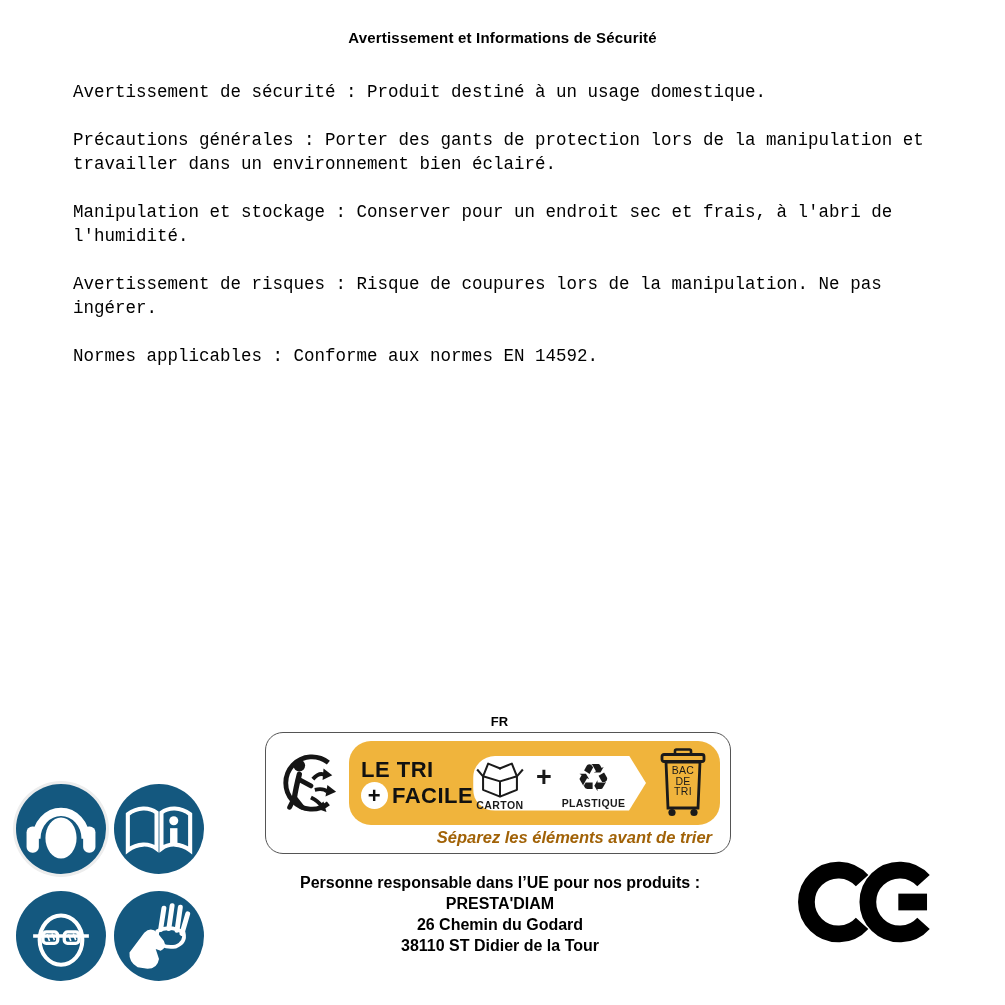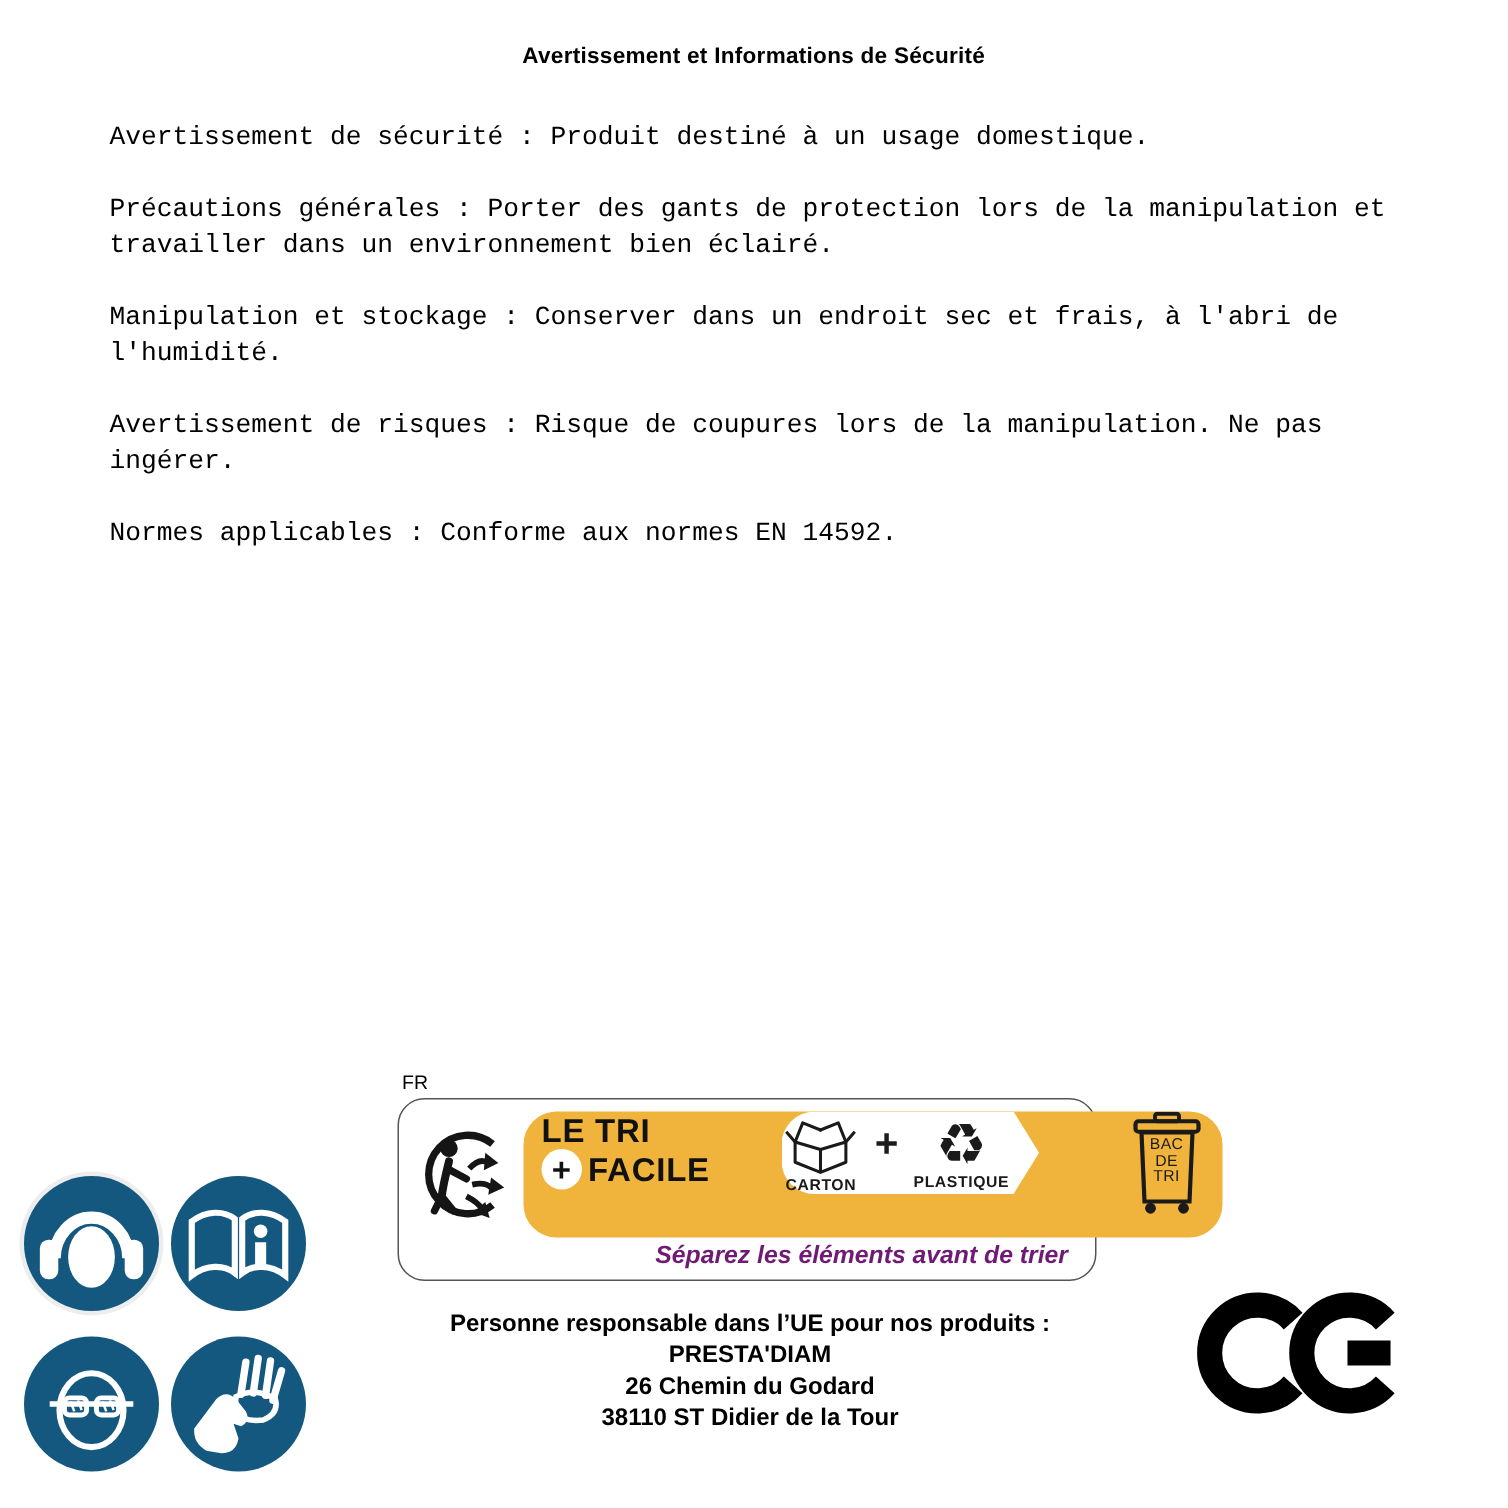--- a/index.html
+++ b/index.html
@@ -30,36 +30,36 @@
   }
   .blue-circle{
     width:90px;height:90px;border-radius:50%;
     background:var(--mandatory_blue,#14587f);
     display:flex;align-items:center;justify-content:center;
   }
   .blue-circle.ringed{box-shadow:0 0 0 3px #ededed;}
   .blue-circle svg{width:82px;height:82px;}
   
   .infotri{position:absolute;left:265px;top:714px;width:466px;}
-  .fr-label{font-size:13px;font-weight:normal;margin:0 0 3px 3px;}
+  .fr-label{font-size:13px;font-weight:bold;margin:0 0 3px 3px;text-align:center;}
   .tri-box{
     box-sizing:border-box;
     width:466px;height:122px;
     border:1.5px solid #555;border-radius:18px;
     background:#fff;
     padding:8px 10px 4px 12px;
     display:flex;flex-direction:column;
   }
   .tri-row{display:flex;align-items:center;gap:9px;}
   .triman{width:62px;height:66px;flex:0 0 auto;}
   .band{
     position:relative;flex:1;height:84px;
     background:var(--tri_yellow,#f0b43c);
     border-radius:22px;
-    display:flex;align-items:flex-start;gap:48px;
+    display:flex;align-items:center;
   }
   .band-left{
     flex:0 0 112px;display:flex;flex-direction:column;justify-content:center;
     padding-left:12px;z-index:2;
   }
   .tri-l1{font-size:22px;font-weight:bold;letter-spacing:.5px;line-height:25px;color:#111;}
   .tri-l2{display:flex;align-items:center;gap:4px;font-size:22px;font-weight:bold;letter-spacing:.5px;line-height:25px;color:#111;}
   .plus-circle{
     width:27px;height:27px;border-radius:50%;background:#fff;
     display:flex;align-items:center;justify-content:center;
@@ -83,42 +83,42 @@
   .bin-wrap{position:relative;width:50px;height:70px;}
   .bin-wrap svg{position:absolute;inset:0;}
   .bin-text{
     position:absolute;left:0;top:17px;width:50px;
     text-align:center;font-size:10.5px;line-height:10.5px;
     font-weight:normal;color:#1a1a1a;letter-spacing:.3px;
   }
   .tagline{
     margin-top:3px;
     text-align:right;padding-right:8px;
-    font-size:16.5px;font-style:italic;font-weight:bold;color:#701a75;
+    font-size:16.5px;font-style:italic;font-weight:bold;color:#a16207;
   }
   
   .responsible{
     position:absolute;left:250px;top:872px;width:500px;
     text-align:center;font-size:16px;font-weight:bold;line-height:21px;
   }
   
   .ce-mark{position:absolute;left:797px;top:849px;width:142px;height:106px;}
   .ce-mark svg{width:142px;height:106px;}
 </style>
 </head>
 <body>
 
 <div class="page">
 
   <h1 class="title">Avertissement et Informations de Sécurité</h1>
 
   <div class="body-text">
     <p>Avertissement de sécurité : Produit destiné à un usage domestique.</p>
     <p>Précautions générales : Porter des gants de protection lors de la manipulation et travailler dans un environnement bien éclairé.</p>
-    <p>Manipulation et stockage : Conserver dans un endroit sec et frais, à l'abri de l'humidité.</p>
+    <p>Manipulation et stockage : Conserver pour un endroit sec et frais, à l'abri de l'humidité.</p>
     <p>Avertissement de risques : Risque de coupures lors de la manipulation. Ne pas ingérer.</p>
     <p>Normes applicables : Conforme aux normes EN 14592.</p>
   </div>
 
   <div class="icons-grid">
     <div class="blue-circle ringed">
       <svg viewBox="0 0 100 100" aria-hidden="true">
         <path d="M20,62 a30,33 0 0 1 60,0" fill="none" stroke="#fff" stroke-width="10"></path>
         <ellipse cx="50" cy="61" rx="19" ry="25" fill="#fff"></ellipse>
         <rect x="8" y="47" width="15" height="32" rx="7" fill="#fff"></rect>

